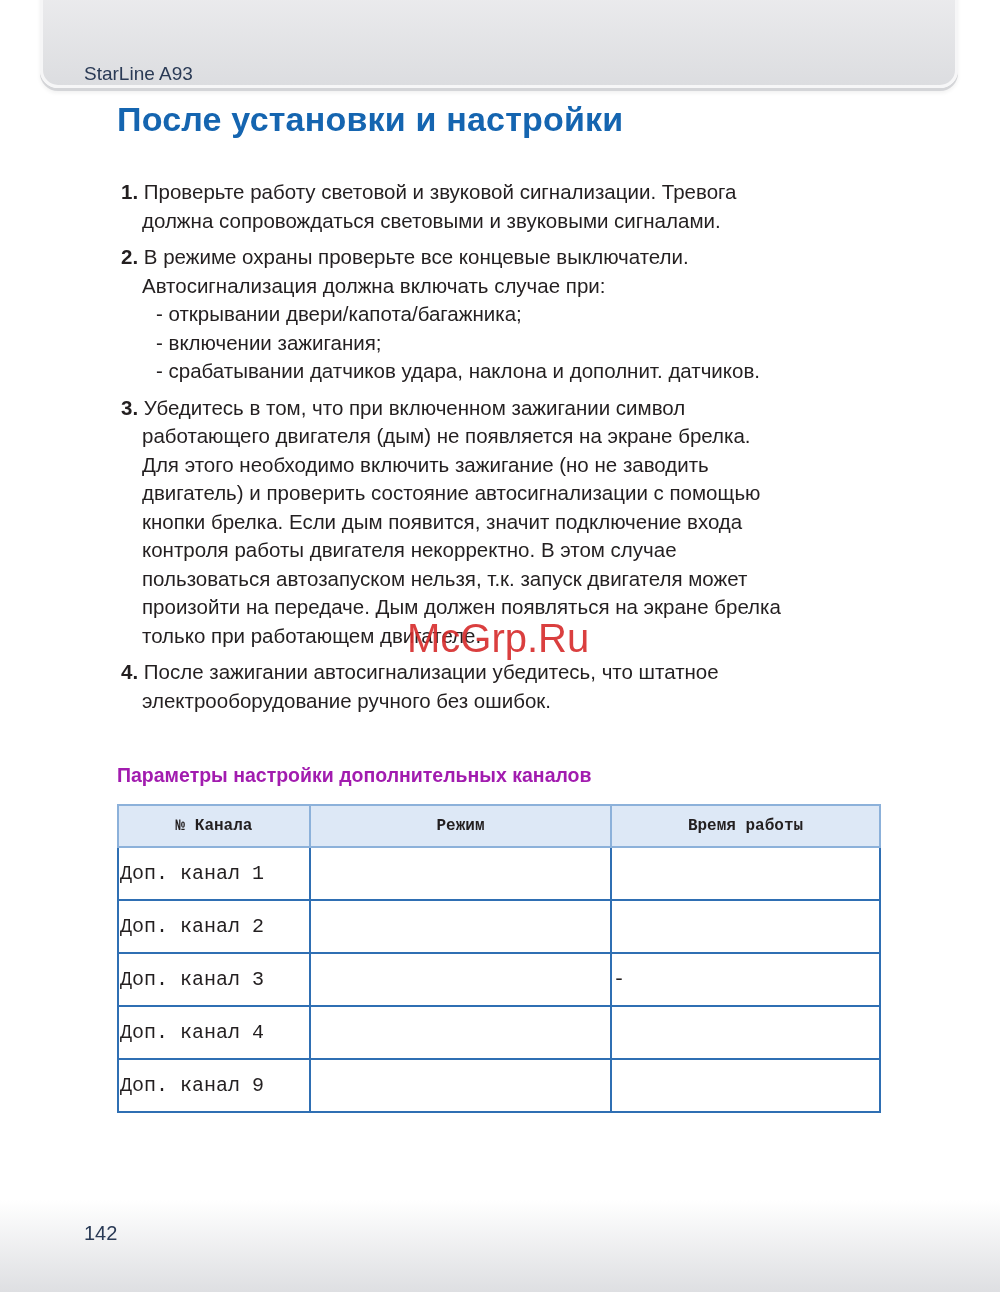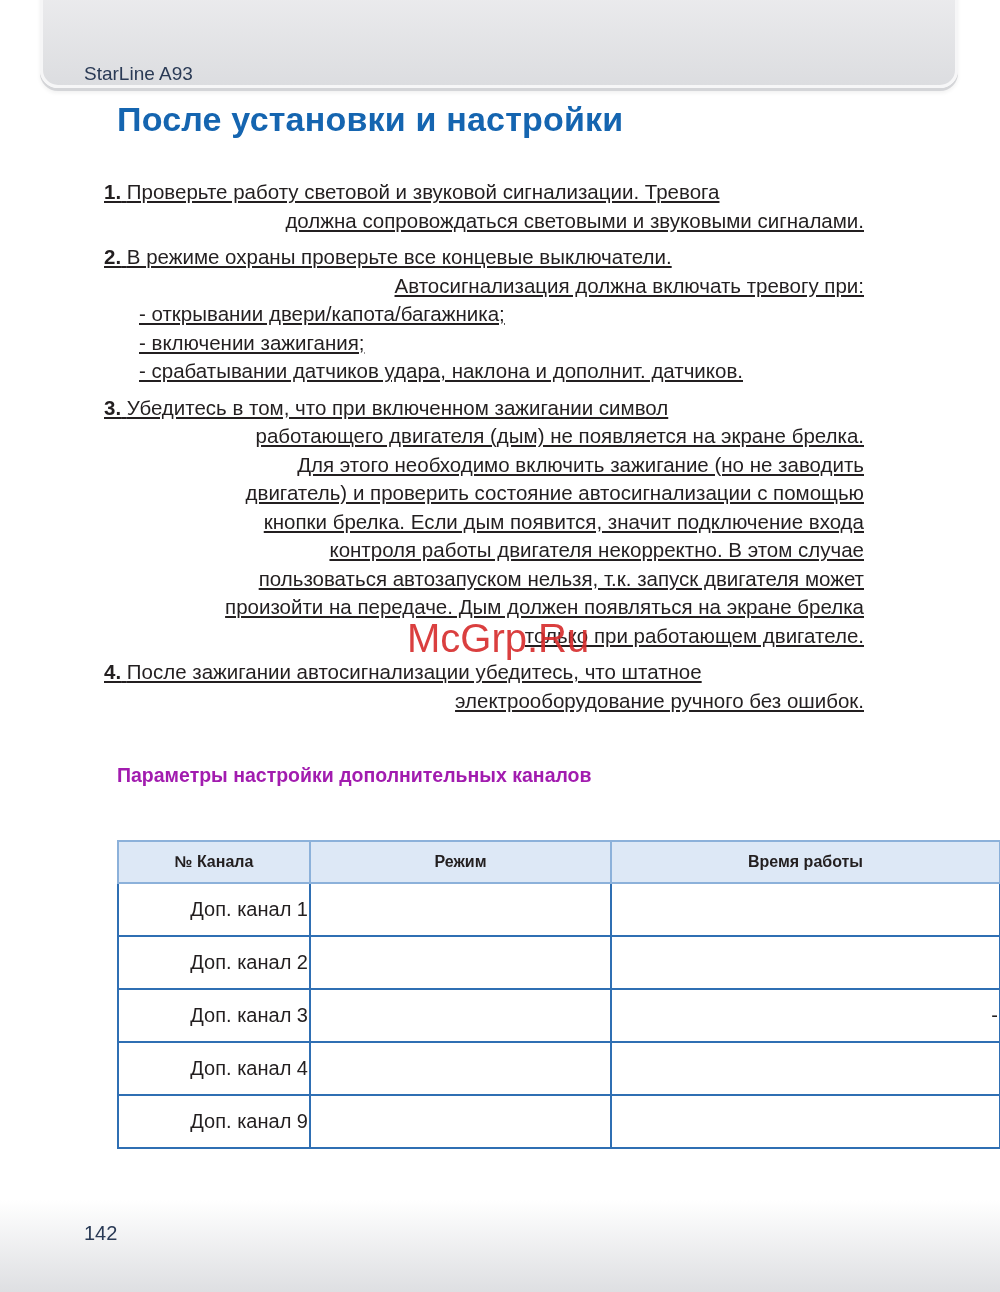--- a/index.html
+++ b/index.html
@@ -19,40 +19,41 @@
   }
   .brand {
     position: absolute; left: 84px; top: 27px; font-size: 19px; color: #2a3a55;
     letter-spacing: 0px;
     margin-top: 36px;
   }
   .title {
     position: absolute; left: 117px; top: 100px; margin: 0;
     font-size: 34px; font-weight: bold; color: #1565b0; letter-spacing: 0.2px;
   }
-  .steps { position: absolute; left: 104px; top: 178px; width: 760px; text-decoration: underline; }
+  .steps { position: absolute; left: 121px; top: 178px; width: 760px; }
   .step { font-size: 20.5px; line-height: 28.5px; margin-bottom: 8px; }
   .step .num { font-weight: bold; }
   .step .line { display: block; }
-  .step .indent { padding-left: 21px; text-align: right; }
+  .step .indent { padding-left: 21px; }
   .step .bullet { padding-left: 35px; }
   .subtitle {
     position: absolute; left: 117px; top: 764px; margin: 0;
     font-size: 19.5px; font-weight: bold; color: #a21caf;
   }
   table.channels {
-    position: absolute; left: 117px; top: 840px; width: 884px;
+    position: absolute; left: 117px; top: 804px; width: 764px;
     border-collapse: collapse;
+    font-family: Liberation Mono, monospace;
   }
   table.channels th {
     background: #dde8f6; border: 2px solid #8cb1da; height: 38px;
     font-size: 16px; font-weight: bold; color: #231f20;
   }
   table.channels td {
-    border: 2px solid #2f6fb3; height: 49px; font-size: 20px; text-align: right;
+    border: 2px solid #2f6fb3; height: 49px; font-size: 20px; text-align: left;
     color: #231f20;
   }
   table.channels th:nth-child(1), table.channels td:nth-child(1) { width: 188px; }
   table.channels th:nth-child(2), table.channels td:nth-child(2) { width: 297px; }
   .watermark {
     position: absolute; left: 407px; top: 616px; font-size: 40px; color: #d62b2b;
     font-family: "Liberation Sans", sans-serif; opacity: 0.9;
   }
   .footer-band {
     position: absolute; left: 0; top: 1200px; width: 1000px; height: 92px;
@@ -70,21 +71,21 @@
 
 <h1 class="title">После установки и настройки</h1>
 
 <div class="steps">
   <div class="step">
     <span class="line"><span class="num">1.</span> <span>Проверьте работу световой и звуковой сигнализации. Тревога</span></span>
     <span class="line indent">должна сопровождаться световыми и звуковыми сигналами.</span>
   </div>
   <div class="step">
     <span class="line"><span class="num">2.</span> <span>В режиме охраны проверьте все концевые выключатели.</span></span>
-    <span class="line indent">Автосигнализация должна включать тревогу при:</span>
+    <span class="line indent">Автосигнализация должна включать случае при:</span>
     <span class="line bullet">- открывании двери/капота/багажника;</span>
     <span class="line bullet">- включении зажигания;</span>
     <span class="line bullet">- срабатывании датчиков удара, наклона и дополнит. датчиков.</span>
   </div>
   <div class="step">
     <span class="line"><span class="num">3.</span> <span>Убедитесь в том, что при включенном зажигании символ</span></span>
     <span class="line indent">работающего двигателя (дым) не появляется на экране брелка.</span>
     <span class="line indent">Для этого необходимо включить зажигание (но не заводить</span>
     <span class="line indent">двигатель) и проверить состояние автосигнализации с помощью</span>
     <span class="line indent">кнопки брелка. Если дым появится, значит подключение входа</span>

